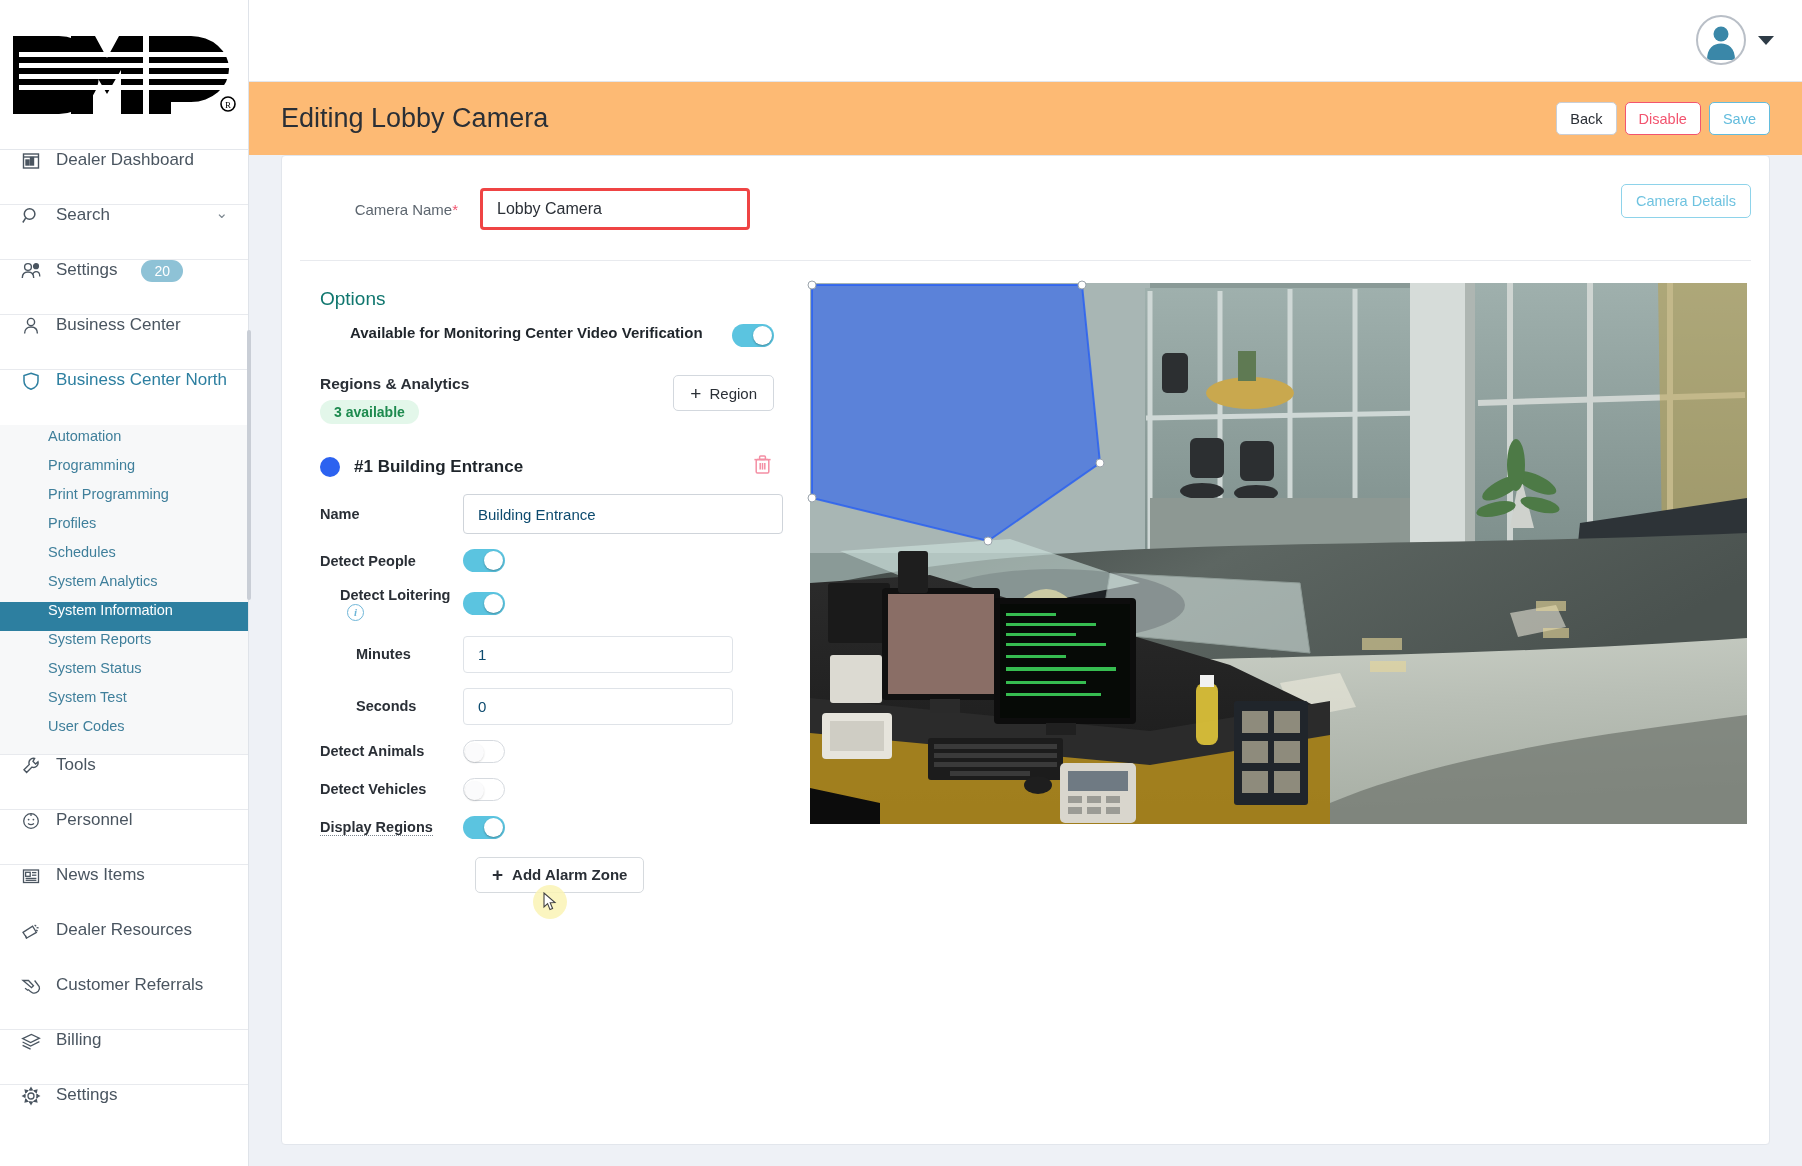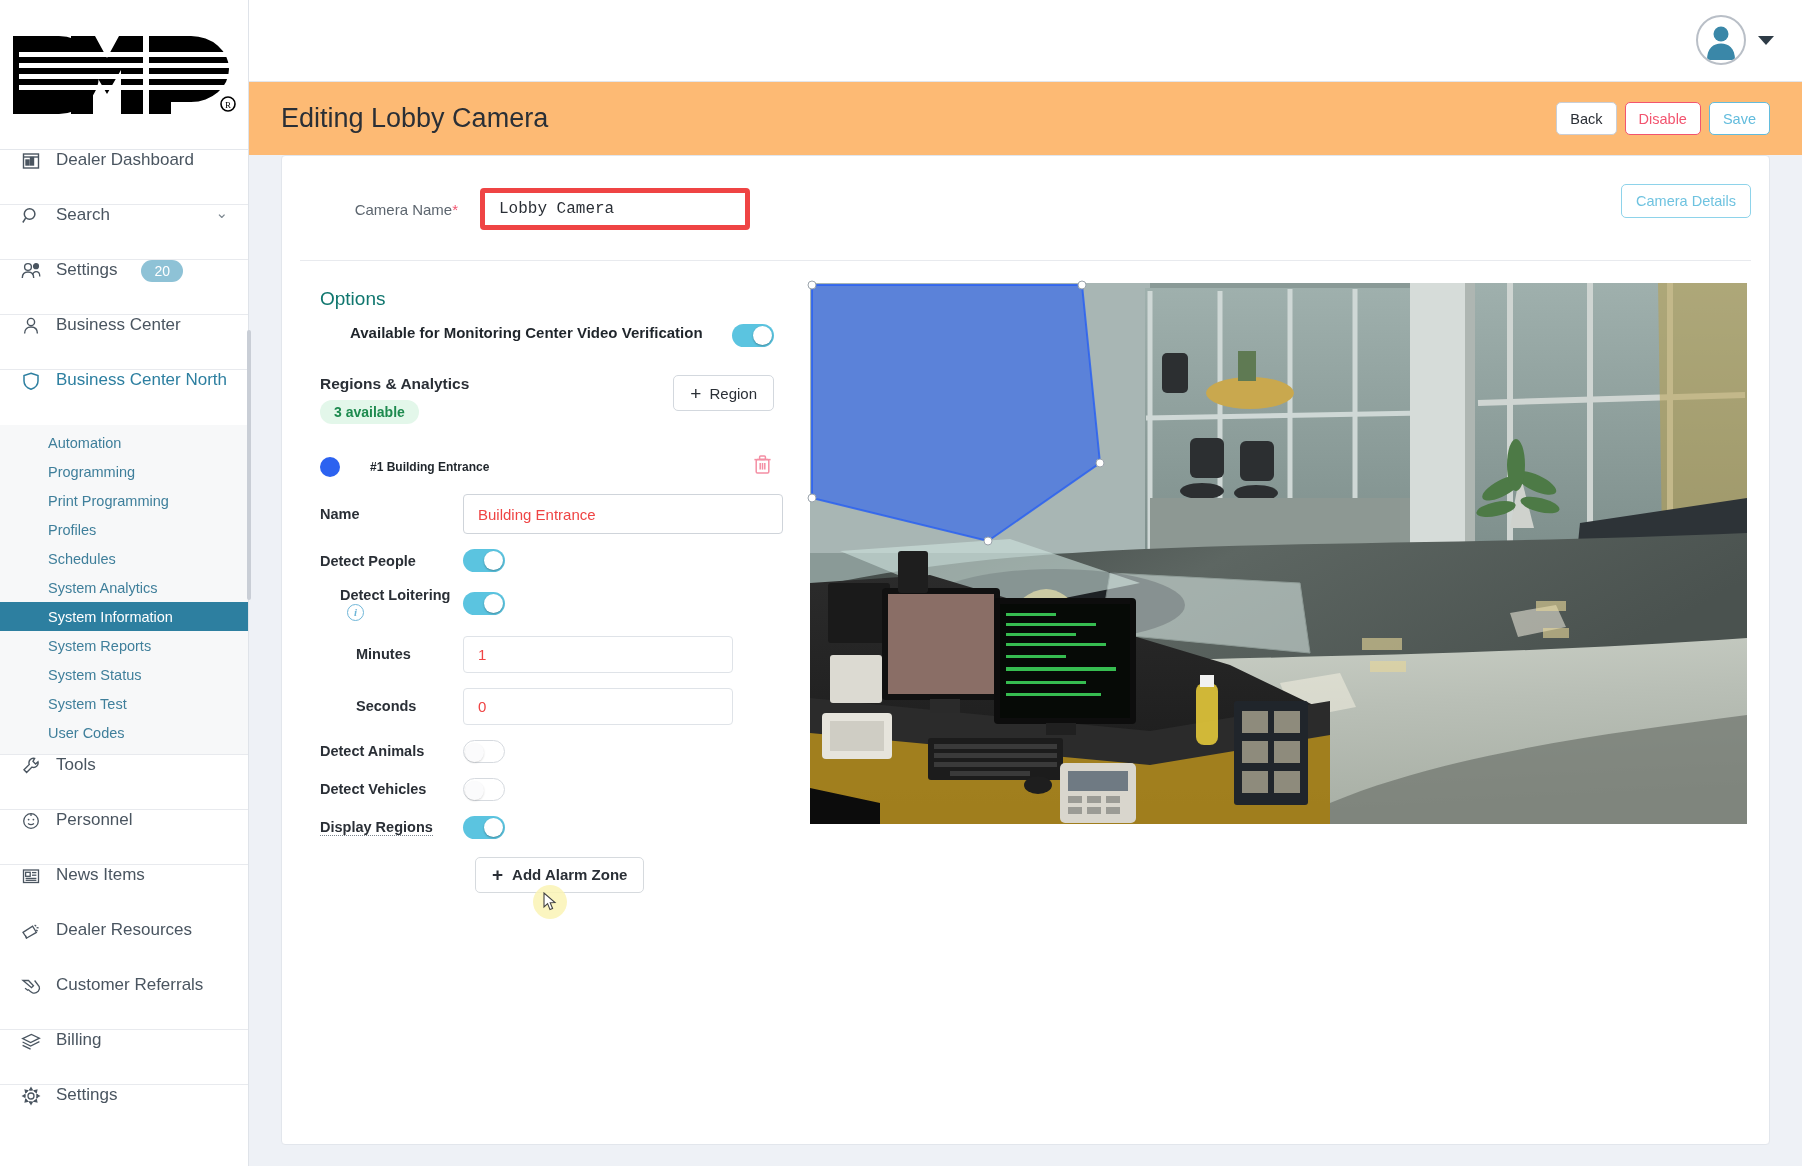--- a/index.html
+++ b/index.html
@@ -55,21 +55,21 @@
   .badge-count{
     background:#8ec2d6; color:#ffffff; font-size:14px;
     border-radius:11px; padding:3px 13px; margin-left:10px;
   }
   .chev{
     margin-left:auto; color:#7b868f; font-size:15px; line-height:1;
   }
 
   .subnav{ background:#f7f8f9; padding:3px 0 7px 0; border-bottom:1px solid #e8eaee;}
   .subnav-item{
-    height:29px; display:flex;align-items:center;
+    height:29px; display:flex;align-items:flex-start;
     padding-left:48px; font-size:14.5px; color:#3f7f9b; cursor:pointer;
   }
   .subnav-item.selected{ background:#2d7fa0; color:#ffffff; }
 
   .scroll-ind{
     position:absolute; left:247px; top:330px; width:4px; height:270px;
     background:#c9ced6; border-radius:2px;
   }
 
   
@@ -103,23 +103,23 @@
     display:flex; align-items:center; padding:32px 0 0 0; position:relative;
     border-bottom:1px solid #e8eaee; padding-bottom:30px;
     margin:0 18px;
   }
   .name-label{
     width:180px; text-align:right; font-size:15px; color:#5d666f;
     padding-right:22px;
   }
   .req{ color:#f2546f; }
   .txt-input{
-    width:270px; height:42px; border:5px solid #ef4444; border-radius:4px;
+    width:270px; height:42px; border:3px solid #ef4444; border-radius:4px;
     font-size:16px; color:#2a2f36; padding:0 14px;
-    font-family:Liberation Mono, monospace; background:#fff;
+    font-family:Liberation Sans, sans-serif; background:#fff;
   }
   .cam-details-btn{
     position:absolute; right:0; top:28px;
     border:1px solid #8ed3ea; color:#6fc3e0; background:#fff;
     border-radius:5px; height:34px; padding:0 14px;
     display:flex;align-items:center; font-size:14.5px; cursor:pointer;
   }
 
   
   .body-cols{ display:flex; padding:22px 0 0 0; }
@@ -156,33 +156,33 @@
   }
   .region-btn{
     margin-left:auto; border:1px solid #d3d8de; background:#fff; border-radius:5px;
     height:36px; padding:0 16px; display:flex;align-items:center;gap:8px;
     font-size:15px;color:#2a2f36;cursor:pointer;
   }
   .plus{ font-size:19px; line-height:1; color:#2a2f36; }
 
   .region-hdr{ display:flex;align-items:center; margin-top:30px; padding-left:12px; padding-right:12px;}
   .dot{ width:20px;height:20px;border-radius:50%;background:#2c62f0; flex:0 0 20px;}
-  .region-name{ font-size:12px; font-weight:bold; color:#1f252b; margin-left:30px;}
+  .region-name{ font-size:17px; font-weight:bold; color:#1f252b; margin-left:14px;}
   .trash{ margin-left:auto; cursor:pointer; }
 
   .frow{ display:flex; align-items:center; margin-top:15px; }
   .flabel{
     width:155px; text-align:left; font-size:14.5px; font-weight:bold; color:#2a2f36;
     padding-left:12px;
   }
   .flabel.ind{ padding-left:32px; }
   .flabel.ind2{ padding-left:48px; font-weight:bold; }
   .finput{
     width:270px; height:37px; border:1px solid #dfe3e8; border-radius:4px;
-    font-size:15px; color:#ef4444; padding:4px 14px;
+    font-size:15px; color:#0c4a6e; padding:4px 14px;
     font-family:"Liberation Sans",sans-serif; background:#fff;
   }
   .finput.wide{ width:320px; border-color:#cfd4da; height:40px; }
   .info-i{
     display:inline-flex;align-items:center;justify-content:center;
     width:17px;height:17px;border-radius:50%;border:1px solid #6fb6d8;
     color:#6fb6d8;font-size:11px;font-style:italic;margin-left:7px;
     font-family:"Liberation Serif",serif; cursor:pointer;
     vertical-align:middle;
   }

